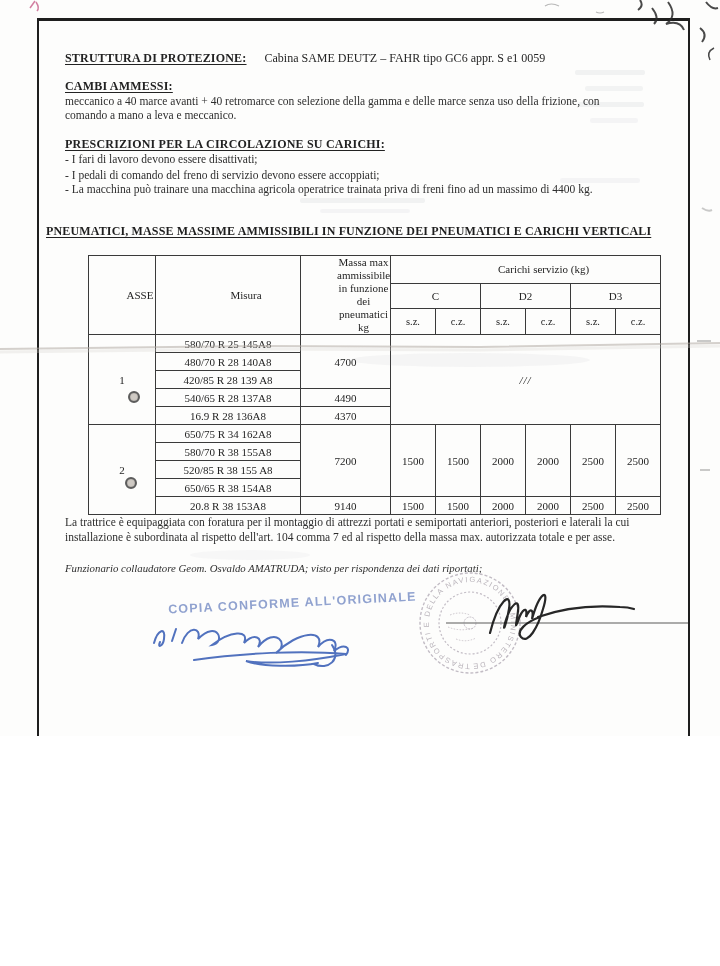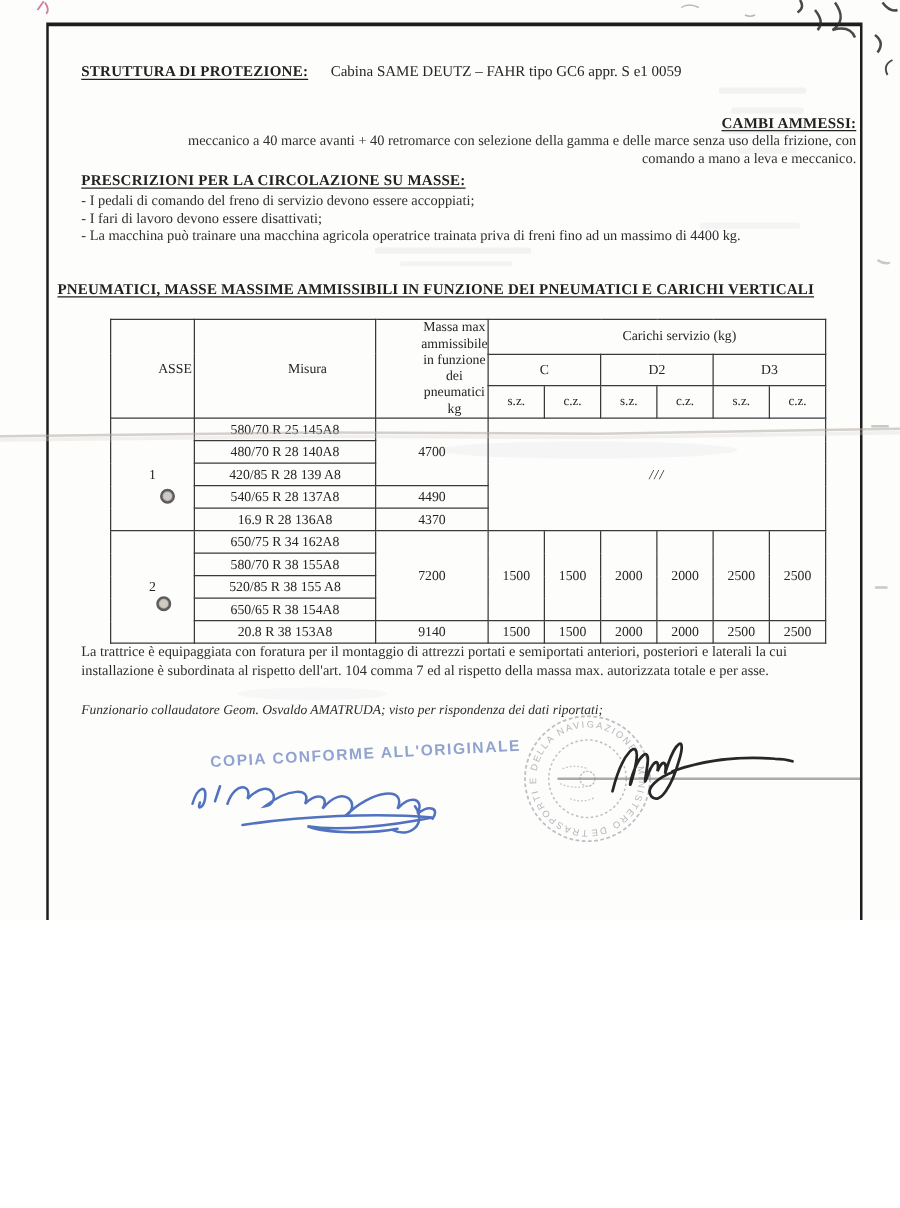--- a/index.html
+++ b/index.html
@@ -33,30 +33,30 @@
 <body>
 
 <div class="scan">
 
   <div class="frame"></div>
 
   <div class="abs" style="left:65px;top:48px;white-space:nowrap;">
     <span class="hd">STRUTTURA DI PROTEZIONE:</span><span class="inline-val">Cabina SAME DEUTZ – FAHR tipo GC6 appr. S e1 0059</span>
   </div>
 
-  <div class="abs" style="left:65px;top:91px;width:620px;text-align:right;">
+  <div class="abs" style="left:65px;top:79px;width:620px;">
     <div class="hd">CAMBI AMMESSI:</div>
     <p class="bodytxt" style="margin-top:1px;">meccanico a 40 marce avanti + 40 retromarce con selezione della gamma e delle marce senza uso della frizione, con</p>
     <p class="bodytxt">comando a mano a leva e meccanico.</p>
   </div>
 
   <div class="abs" style="left:65px;top:137px;width:630px;">
-    <div class="hd">PRESCRIZIONI PER LA CIRCOLAZIONE SU MASSE:</div>
+    <div class="hd">PRESCRIZIONI PER LA CIRCOLAZIONE SU CARICHI:</div>
+    <div class="listline">- I fari di lavoro devono essere disattivati;</div>
     <div class="listline" style="margin-top:2px;">- I pedali di comando del freno di servizio devono essere accoppiati;</div>
-    <div class="listline">- I fari di lavoro devono essere disattivati;</div>
     <div class="listline">- La macchina può trainare una macchina agricola operatrice trainata priva di freni fino ad un massimo di 4400 kg.</div>
   </div>
 
   <div class="abs tbl-title" style="left:46px;top:224px;">PNEUMATICI, MASSE MASSIME AMMISSIBILI IN FUNZIONE DEI PNEUMATICI E CARICHI VERTICALI</div>
 
   <table class="tyres abs" style="left:88px;top:255px;">
     <colgroup>
       <col style="width:67px">
         <col style="width:145px">
         <col style="width:90px">

